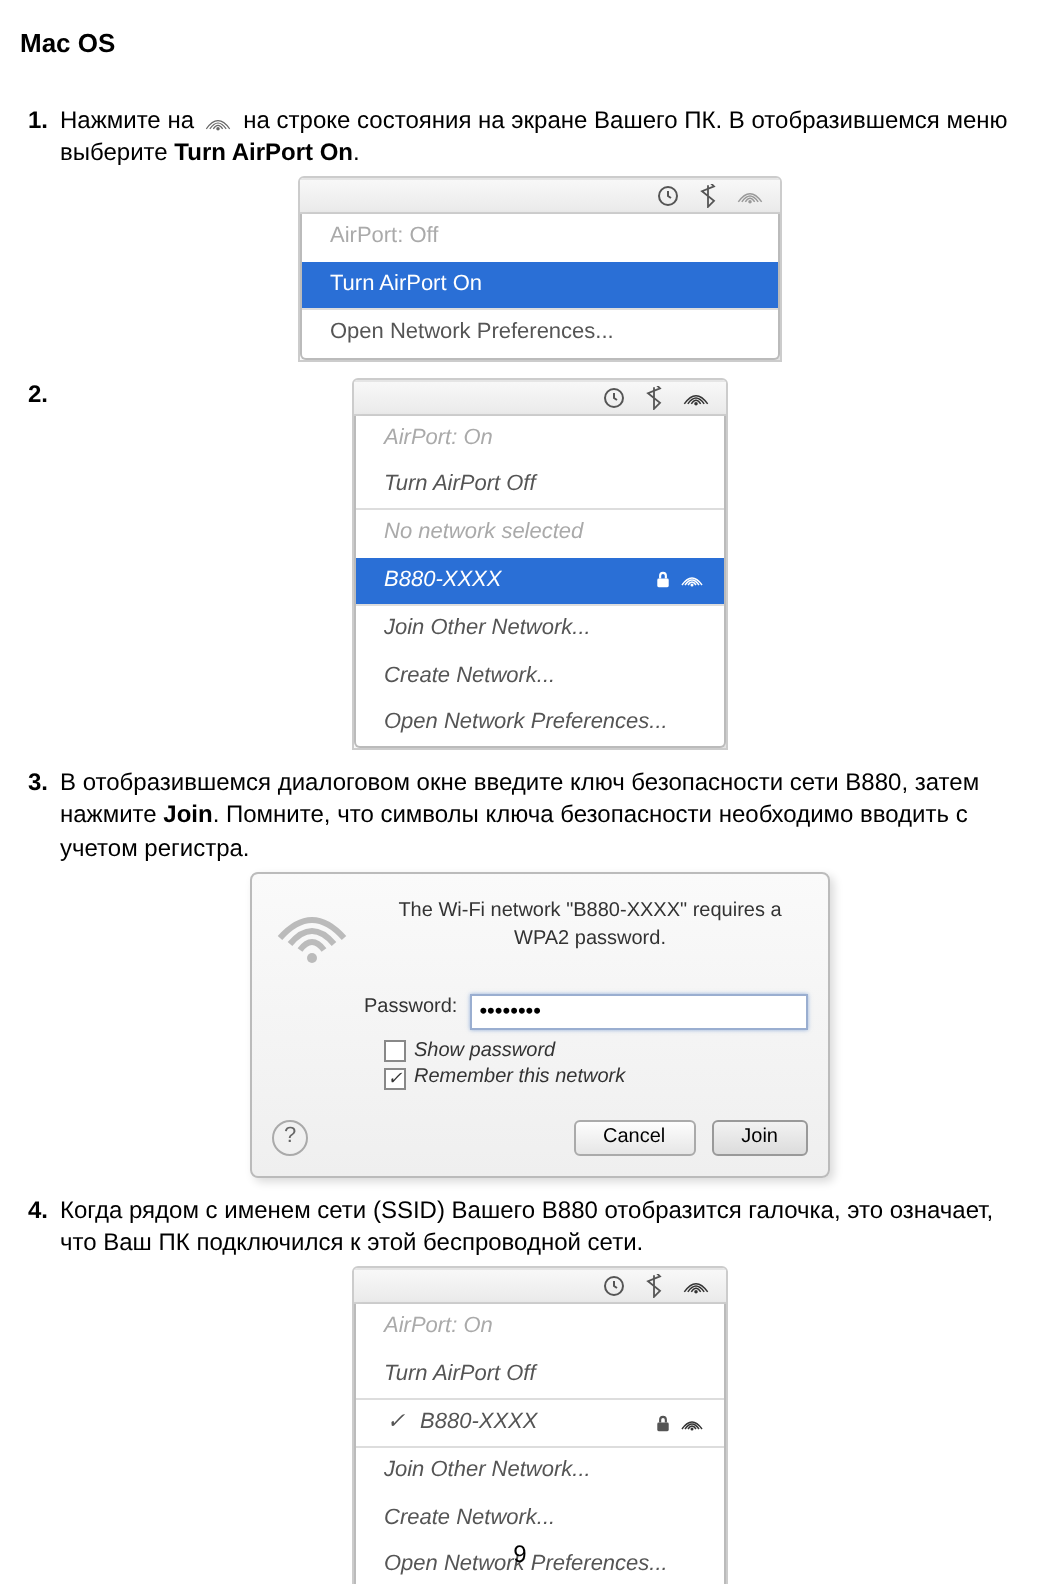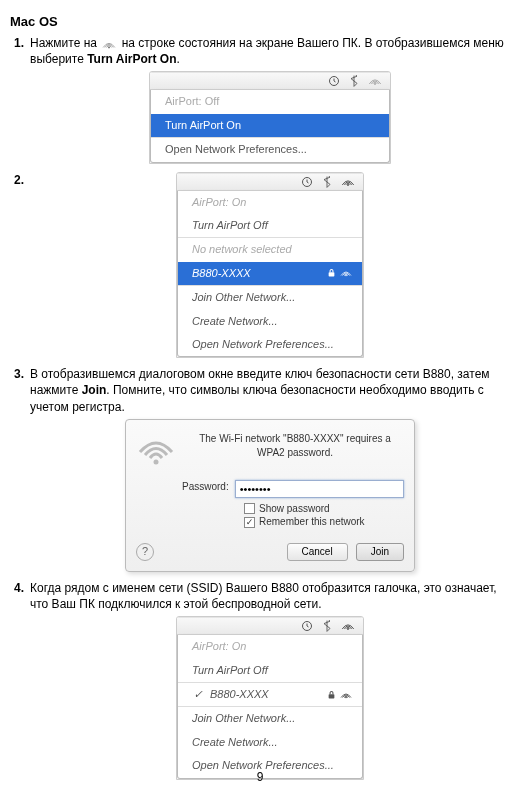--- a/index.html
+++ b/index.html
@@ -6,21 +6,21 @@
   body {
     font-family: Arial, Helvetica, sans-serif;
     font-size: 12px;
     color: #000;
     width: 520px;
     height: 792px;
     padding: 14px 10px 10px 10px;
     position: relative;
     background: #fff;
   }
-  .heading { font-weight: bold; font-size: 13px; margin-bottom: 6px; }
+  .heading { font-weight: bold; font-size: 13px; margin-bottom: 23px; }
   ol.steps { list-style: none; padding-left: 0; }
   ol.steps > li { margin-bottom: 6px; padding-left: 20px; position: relative; line-height: 1.35; }
   ol.steps > li .num { position: absolute; left: 4px; top: 0; font-weight: bold; color: #000; }
   .bold { font-weight: bold; }
   .fan-icon { display: inline-block; width: 14px; height: 12px; vertical-align: middle; margin: 0 2px; }
   .menubar-icons { display:flex; gap:10px; align-items:center; justify-content:flex-end; padding:2px 8px; height:18px;
     background: linear-gradient(#f8f8f8,#eaeaea); border-bottom:1px solid #d0d0d0; border-top:1px solid #e5e5e5; }
   .menubar-icons svg { display:block; }
   .dropdown { background:#fff; border:1px solid #bbb; border-top:none; border-radius:0 0 3px 3px; overflow:hidden;
     box-shadow: 2px 2px 4px rgba(0,0,0,0.15); }
@@ -37,21 +37,21 @@
   
   .dialog { width:290px; margin:0 auto; border:1px solid #bbb; border-radius:4px;
     background:linear-gradient(#fafafa,#efefef); box-shadow: 2px 2px 5px rgba(0,0,0,0.15); padding:12px 10px 10px 10px;}
   .dialog-top { display:flex; gap:10px; }
   .wifi-big { width:40px; height:36px; }
   .dlg-text { font-size:10px; color:#333; line-height:1.4; }
   .pw-row { display:flex; align-items:flex-start; gap:6px; margin:12px 0 4px 46px; }
   .pw-row label { font-size:10px; color:#333; }
   .pw-input { flex:1; height:18px; border:1px solid #9aaed0; background:#fff; font-size:11px; padding:0 4px;
     box-shadow: 0 0 2px rgba(80,130,200,0.6);}
-  .cb-row { margin-left:108px; font-size:10px; color:#333; display:flex; align-items:center; gap:4px; }
+  .cb-row { margin-left:56px; font-size:10px; color:#333; display:flex; align-items:center; gap:4px;font-style:italic; }
   .cb { width:11px; height:11px; border:1px solid #888; background:#fff; display:inline-flex; align-items:center; justify-content:center; font-size:9px;}
   .btn-row { display:flex; justify-content:flex-end; gap:8px; margin-top:14px; }
   .btn { font-size:10px; padding:2px 14px; border:1px solid #aaa; border-radius:3px;
     background:linear-gradient(#fdfdfd,#e6e6e6); cursor:pointer; }
   .btn.primary { background:linear-gradient(#f2f2f2,#dcdcdc); font-weight:normal; border-color:#999;}
   .qhelp { width:18px;height:18px;border:1px solid #aaa;border-radius:50%; font-size:11px; display:flex;align-items:center;justify-content:center; color:#666; margin-right:auto;}
   .pagenum { position:absolute; bottom:8px; left:0; width:100%; text-align:center; font-size:12px; }
 </style>
 </head>
 <body>

